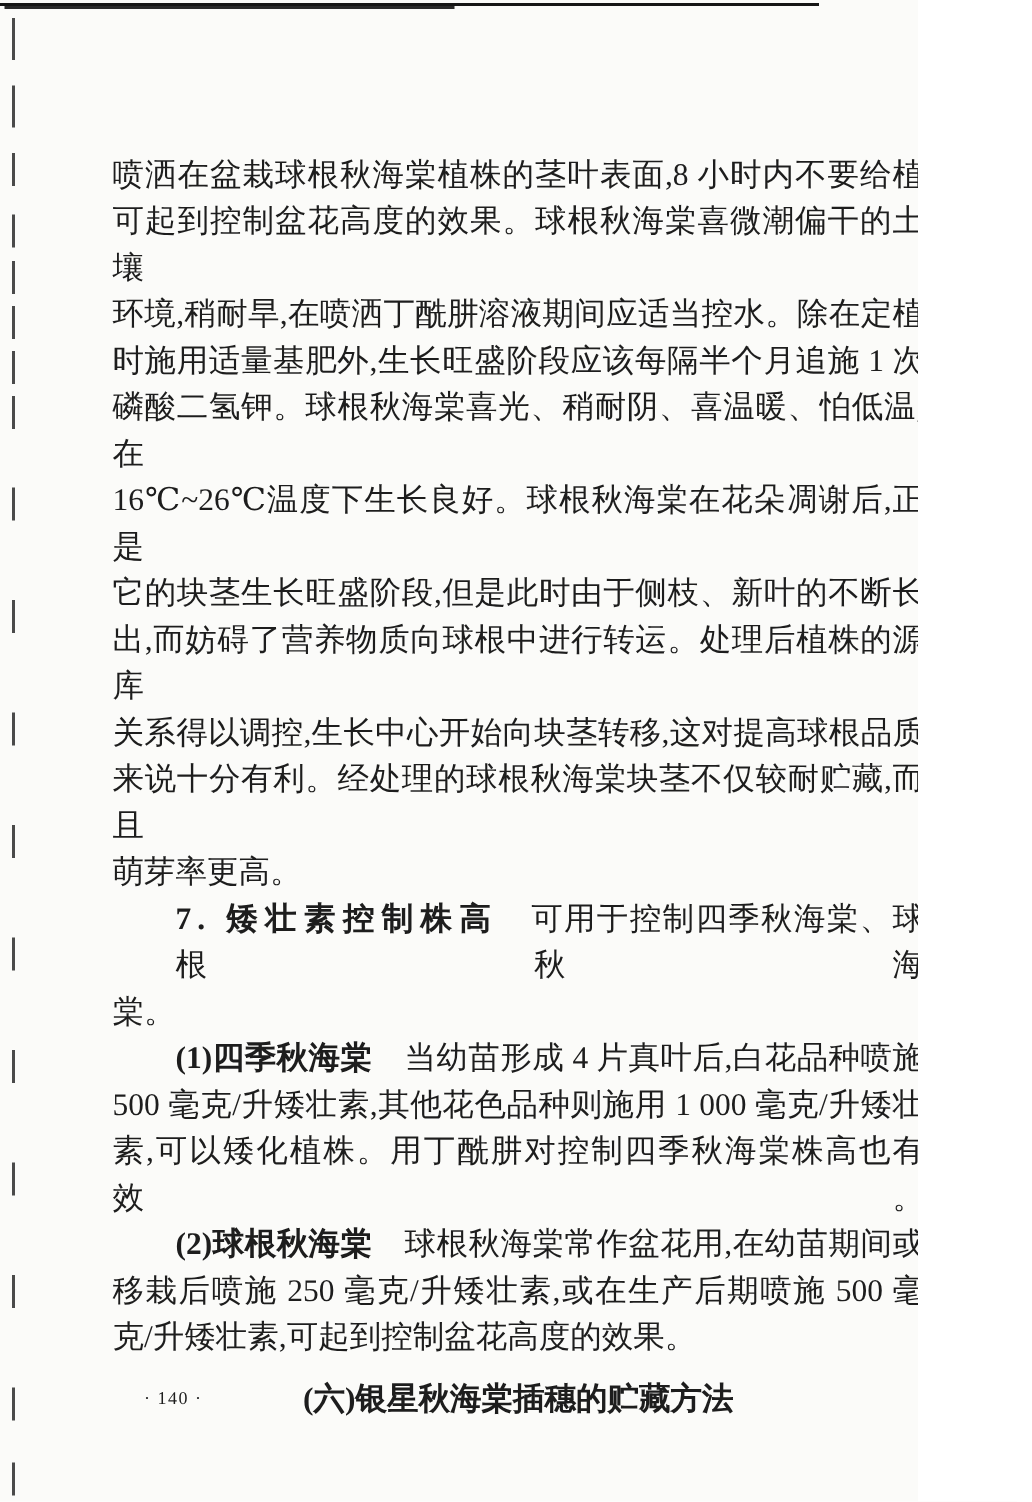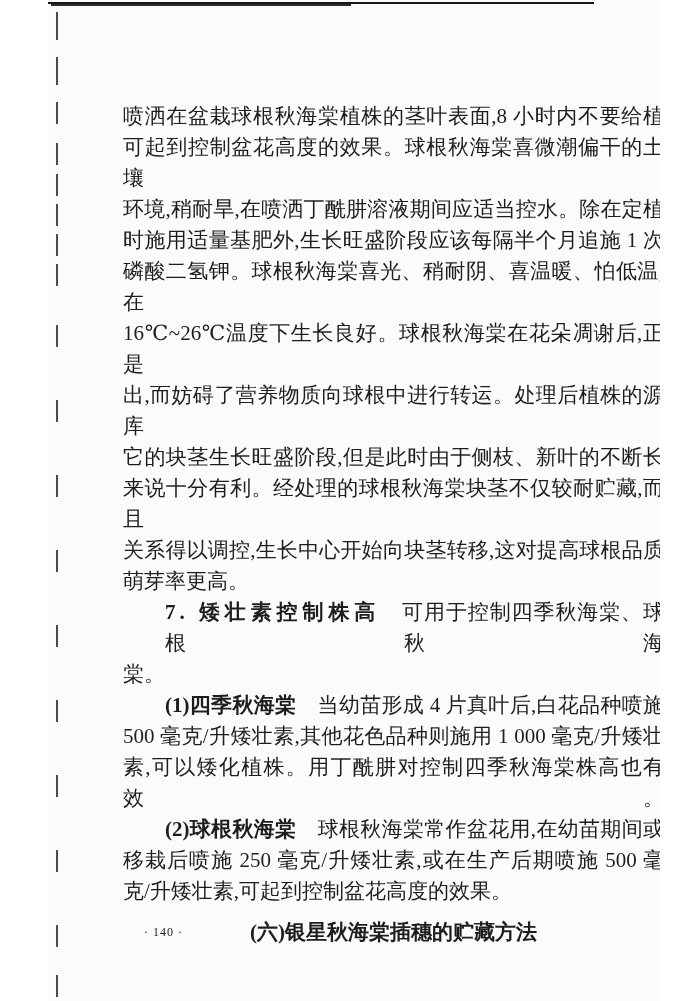--- a/index.html
+++ b/index.html
@@ -1,21 +1,20 @@
 <!DOCTYPE html>
 <html><head>
 <meta charset="utf-8">
 <style>
   html,body{margin:0;padding:0;}
   .page{
     position:relative; width:612px; height:1001px;
     background:#fbfbf9; overflow:hidden;
     font-family:"Liberation Serif","DejaVu Serif",serif;
     color:#1d1d1d;
-    margin-left:48px;
   }
   .top-edge{position:absolute;top:2px;left:0;width:546px;height:2px;background:#161616;}
   .top-edge2{position:absolute;top:4px;left:3px;width:300px;height:2px;background:#2a2a2a;}
   .left-marks{position:absolute;top:0;left:0;width:14px;height:1001px;}
   .tick{position:absolute;left:8px;width:2px;background:#4a4a4a;}
   .text-block{
     position:absolute;left:75px;top:101px;width:541px;
     font-size:21px;line-height:31px;
   }
   .line{white-space:normal;}
@@ -65,24 +64,24 @@
       <div class="tick" style="top: 975px; height: 22px;"></div>
     </div>
 
   <div class="text-block" id="text-block">
       <div class="line justify">喷洒在盆栽球根秋海棠植株的茎叶表面,8 小时内不要给植</div>
       <div class="line justify">可起到控制盆花高度的效果。球根秋海棠喜微潮偏干的土壤</div>
       <div class="line justify">环境,稍耐旱,在喷洒丁酰肼溶液期间应适当控水。除在定植</div>
       <div class="line justify">时施用适量基肥外,生长旺盛阶段应该每隔半个月追施 1 次</div>
       <div class="line justify">磷酸二氢钾。球根秋海棠喜光、稍耐阴、喜温暖、怕低温,在</div>
       <div class="line justify">16℃~26℃温度下生长良好。球根秋海棠在花朵凋谢后,正是</div>
+      <div class="line justify">它的块茎生长旺盛阶段,但是此时由于侧枝、新叶的不断长</div>
       <div class="line justify">出,而妨碍了营养物质向球根中进行转运。处理后植株的源库</div>
-      <div class="line justify">它的块茎生长旺盛阶段,但是此时由于侧枝、新叶的不断长</div>
+      <div class="line justify">关系得以调控,生长中心开始向块茎转移,这对提高球根品质</div>
       <div class="line justify">来说十分有利。经处理的球根秋海棠块茎不仅较耐贮藏,而且</div>
-      <div class="line justify">关系得以调控,生长中心开始向块茎转移,这对提高球根品质</div>
       <div class="line short">萌芽率更高。</div>
       <div class="line justify indent"><span class="bseg spaced">7. 矮壮素控制株高</span><span>　可用于控制四季秋海棠、球根秋海</span></div>
       <div class="line short">棠。</div>
       <div class="line justify indent"><span class="bseg ">(1)四季秋海棠</span><span>　当幼苗形成 4 片真叶后,白花品种喷施</span></div>
       <div class="line justify">500 毫克/升矮壮素,其他花色品种则施用 1 000 毫克/升矮壮</div>
       <div class="line justify">素,可以矮化植株。用丁酰肼对控制四季秋海棠株高也有效。</div>
       <div class="line justify indent"><span class="bseg ">(2)球根秋海棠</span><span>　球根秋海棠常作盆花用,在幼苗期间或</span></div>
       <div class="line justify">移栽后喷施 250 毫克/升矮壮素,或在生产后期喷施 500 毫</div>
       <div class="line short">克/升矮壮素,可起到控制盆花高度的效果。</div>
       <div class="line heading">(六)银星秋海棠插穗的贮藏方法</div>

